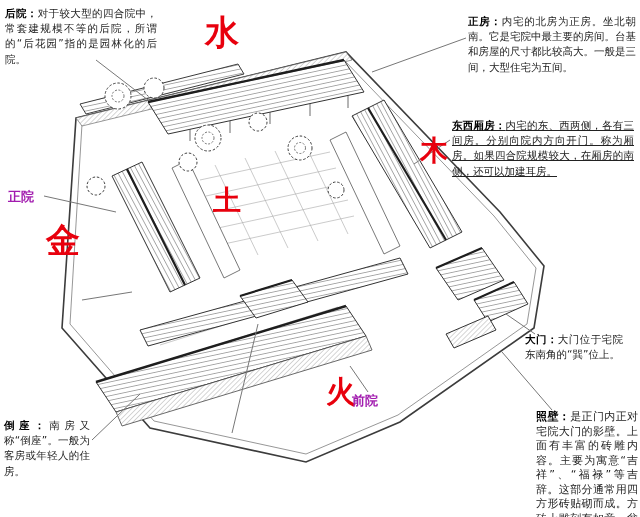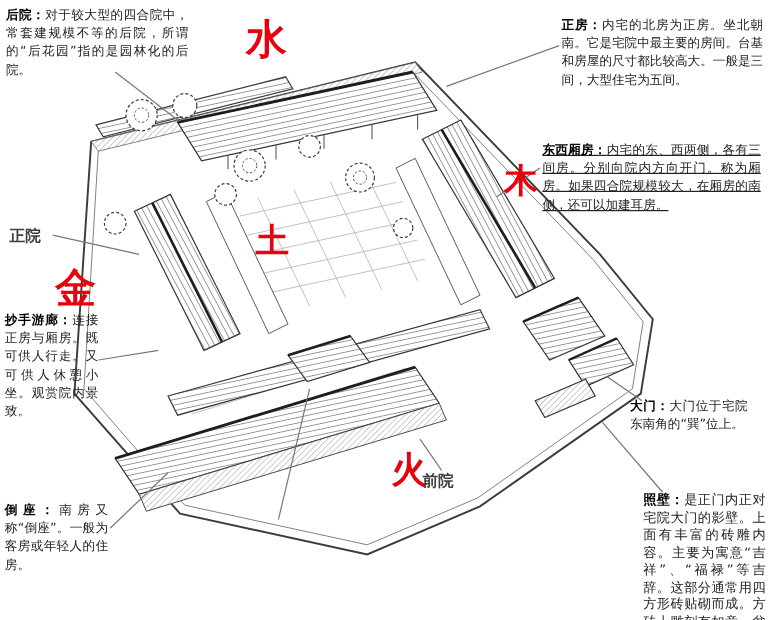--- a/index.html
+++ b/index.html
@@ -42,21 +42,21 @@
   }
   #el-water { left: 205px; top: 10px;  font-size: 34px; }
   #el-wood  { left: 420px; top: 132px; font-size: 28px; }
   #el-earth { left: 213px; top: 182px; font-size: 28px; }
   #el-metal { left: 46px;  top: 218px; font-size: 34px; }
   #el-fire  { left: 326px; top: 372px; font-size: 30px; }
   .plain-label {
     position: absolute;
     font-weight: bold;
     font-size: 13px;
-    color: #404040;
+    color: #a21caf;
     font-family: "DejaVu Sans", sans-serif;
   }
   #lbl-zhengyuan { left: 8px;   top: 188px; }
   #lbl-qianyuan  { left: 352px; top: 392px; }
 </style>
 </head>
 <body>
 
 <div id="stage">
 
@@ -198,23 +198,20 @@
   </div>
 
   <div class="anno" id="anno-zhengfang">
     <span class="t">正房：</span><span>内宅的北房为正房。坐北朝南。它是宅院中最主要的房间。台基和房屋的尺寸都比较高大。一般是三间，大型住宅为五间。</span>
   </div>
 
   <div class="anno" id="anno-xiangfang">
     <span class="t">东西厢房：</span><span>内宅的东、西两侧，各有三间房。分别向院内方向开门。称为厢房。如果四合院规模较大，在厢房的南侧，还可以加建耳房。</span>
   </div>
 
-  <div class="anno" id="anno-youlang">
-    <span class="t">抄手游廊：</span><span>连接正房与厢房。既可供人行走。又可供人休憩小坐。观赏院内景致。</span>
-  </div>
 
   <div class="anno" id="anno-damen">
     <span class="t">大门：</span><span>大门位于宅院东南角的“巽”位上。</span>
   </div>
 
   <div class="anno" id="anno-zhaobi">
     <span class="t">照壁：</span><span>是正门内正对宅院大门的影壁。上面有丰富的砖雕内容。主要为寓意“吉祥”、“福禄”等吉辞。这部分通常用四方形砖贴砌而成。方砖上雕刻有如意、盆角花卉。</span>
   </div>
 
   <div class="anno" id="anno-daozuo">

